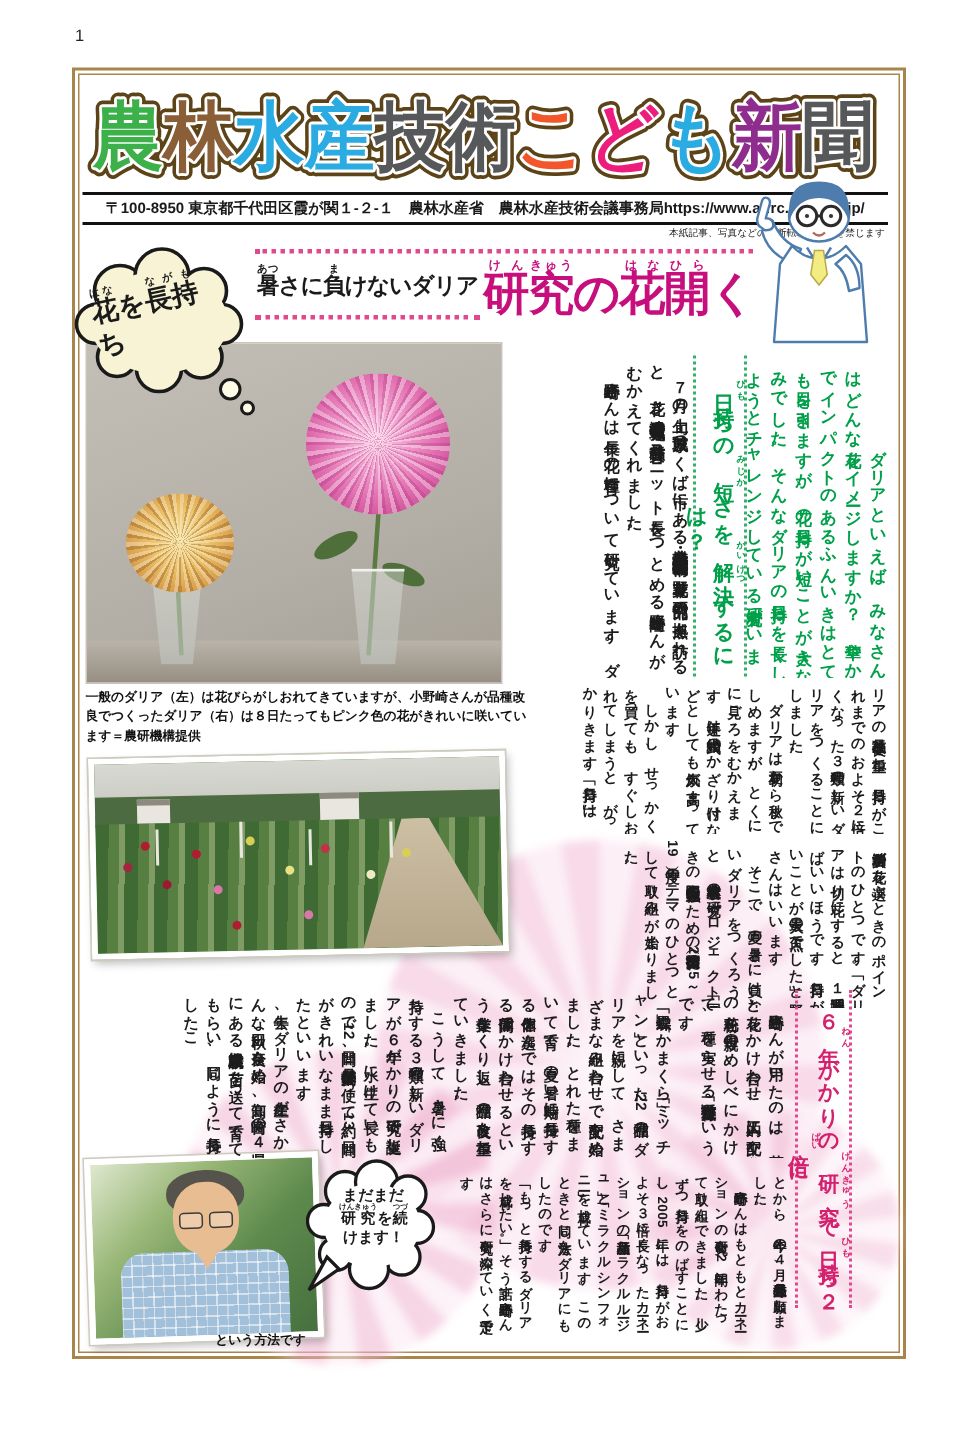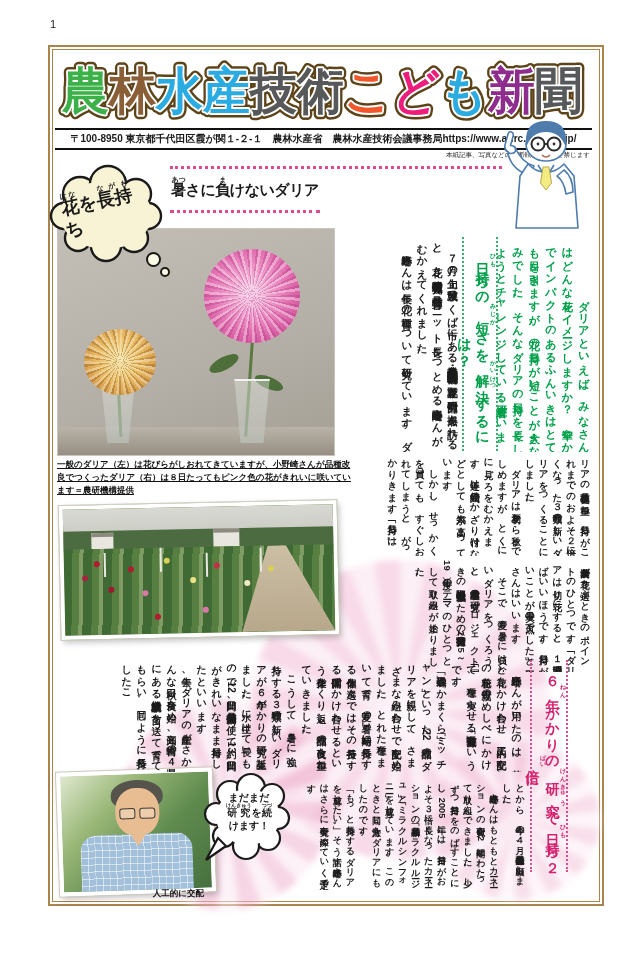--- a/index.html
+++ b/index.html
@@ -104,21 +104,21 @@
   #photo3 .spec{position:absolute;width:14px;height:9px;border:1.5px solid #3c3a36;border-radius:3px;background:rgba(255,255,255,.25);}
   #photo3 .shirt{position:absolute;left:18px;top:60px;width:112px;height:58px;border-radius:16px 16px 0 0;
         background-color:#a2c0da;
         background-image:repeating-linear-gradient(0deg,rgba(255,255,255,.55) 0 1px,rgba(0,0,0,0) 1px 7px),
                          repeating-linear-gradient(90deg,rgba(255,255,255,.55) 0 1px,rgba(0,0,0,0) 1px 7px),
                          repeating-linear-gradient(90deg,rgba(70,110,150,.35) 0 1px,rgba(0,0,0,0) 1px 14px);}
   #photo3 .vneck{position:absolute;left:68px;top:60px;width:16px;height:12px;background:#e9bd92;
         clip-path:polygon(0 0,100% 0,50% 100%);}
 
   .cap{font-weight:bold;color:#111;z-index:3;}
-  #cap1{left:57px;top:458px;width:298px;font-size:8.5px;line-height:1.55;text-decoration:underline;}
+  #cap1{left:57px;top:458px;width:298px;font-size:8.5px;line-height:1.55;}
   #cap2{left:60px;top:634px;width:278px;font-size:8.5px;text-align:center;}
   #cap3{left:104px;top:888px;width:100px;font-size:8.5px;text-align:right;}
 
   
   #bubble2{left:204px;top:772px;width:90px;height:94px;z-index:4;}
   #bubble2-text{left:218px;top:792px;width:62px;text-align:center;font-size:10px;font-weight:900;
                 line-height:1.25;z-index:5;}
   #bubble2-text rt{font-size:5px;}
 
   
@@ -146,20 +146,21 @@
     <text id="mast-fill" x="268" y="56" font-size="50" text-anchor="middle" textLength="520" lengthAdjust="spacingAndGlyphs"><tspan fill="#3cb049">農</tspan><tspan fill="#8a5f38">林</tspan><tspan fill="#2aabe2">水</tspan><tspan fill="#2aabe2">産</tspan><tspan fill="#57585a">技</tspan><tspan fill="#57585a">術</tspan><tspan fill="#f1572b">こ</tspan><tspan fill="#ec1d7b">ど</tspan><tspan fill="#2aabe2">も</tspan><tspan fill="#8e2d8e">新</tspan><tspan fill="#57585a">聞</tspan></text>
   </svg>
 
   <div class="abs" id="rule1"></div>
   <div class="abs" id="address">〒100-8950 東京都千代田区霞が関１-２-１　農林水産省　農林水産技術会議事務局https://www.affrc.maff.go.jp/</div>
   <div class="abs" id="rule2"></div>
   <div class="abs" id="copyright">本紙記事、写真などの無断転載、複製を禁じます</div>
 
   <div class="abs" id="hdots"></div>
   <div class="abs" id="kicker"><ruby>暑<rt>あつ</rt></ruby><ruby>さに<rt></rt></ruby><ruby>負<rt>ま</rt></ruby><ruby>けないダリア<rt></rt></ruby></div>
+  <div class="abs" id="mainhead"><ruby>研<rt>けん</rt></ruby><ruby>究<rt>きゅう</rt></ruby><ruby>の<rt></rt></ruby><ruby>花<rt>はな</rt></ruby><ruby>開<rt>ひら</rt></ruby><ruby>く<rt></rt></ruby></div>
 
   <svg class="abs" id="bubble1" viewBox="0 0 118 104">
     <g fill="#f8f3d4" stroke="#1a1a1a" stroke-width="2.4">
       <circle cx="32" cy="30" r="17"></circle>
         <circle cx="60" cy="20" r="18"></circle>
         <circle cx="88" cy="30" r="15"></circle>
       <circle cx="100" cy="52" r="13"></circle>
         <circle cx="86" cy="74" r="14"></circle>
         <circle cx="58" cy="82" r="15"></circle>
       <circle cx="30" cy="74" r="13"></circle>
@@ -225,21 +226,21 @@
   </div>
 
   <div class="abs" id="photo3">
     <div class="hair"></div>
     <div class="face"></div>
     <div class="spec" style="left:58px;top:34px;"></div>
     <div class="spec" style="left:78px;top:34px;"></div>
     <div class="shirt"></div>
     <div class="vneck"></div>
   </div>
-  <div class="abs cap" id="cap3">人工的に交配</div>
+  <div class="abs cap" id="cap3">という方法です</div>
 
   <svg class="abs" id="bubble2" viewBox="0 0 90 94">
     <g fill="#ffffff" stroke="#1a1a1a" stroke-width="2.2">
       <circle cx="26" cy="22" r="13"></circle>
         <circle cx="47" cy="16" r="14"></circle>
         <circle cx="68" cy="24" r="12"></circle>
       <circle cx="74" cy="46" r="11"></circle>
         <circle cx="64" cy="66" r="12"></circle>
         <circle cx="42" cy="74" r="13"></circle>
       <circle cx="20" cy="64" r="11"></circle>

